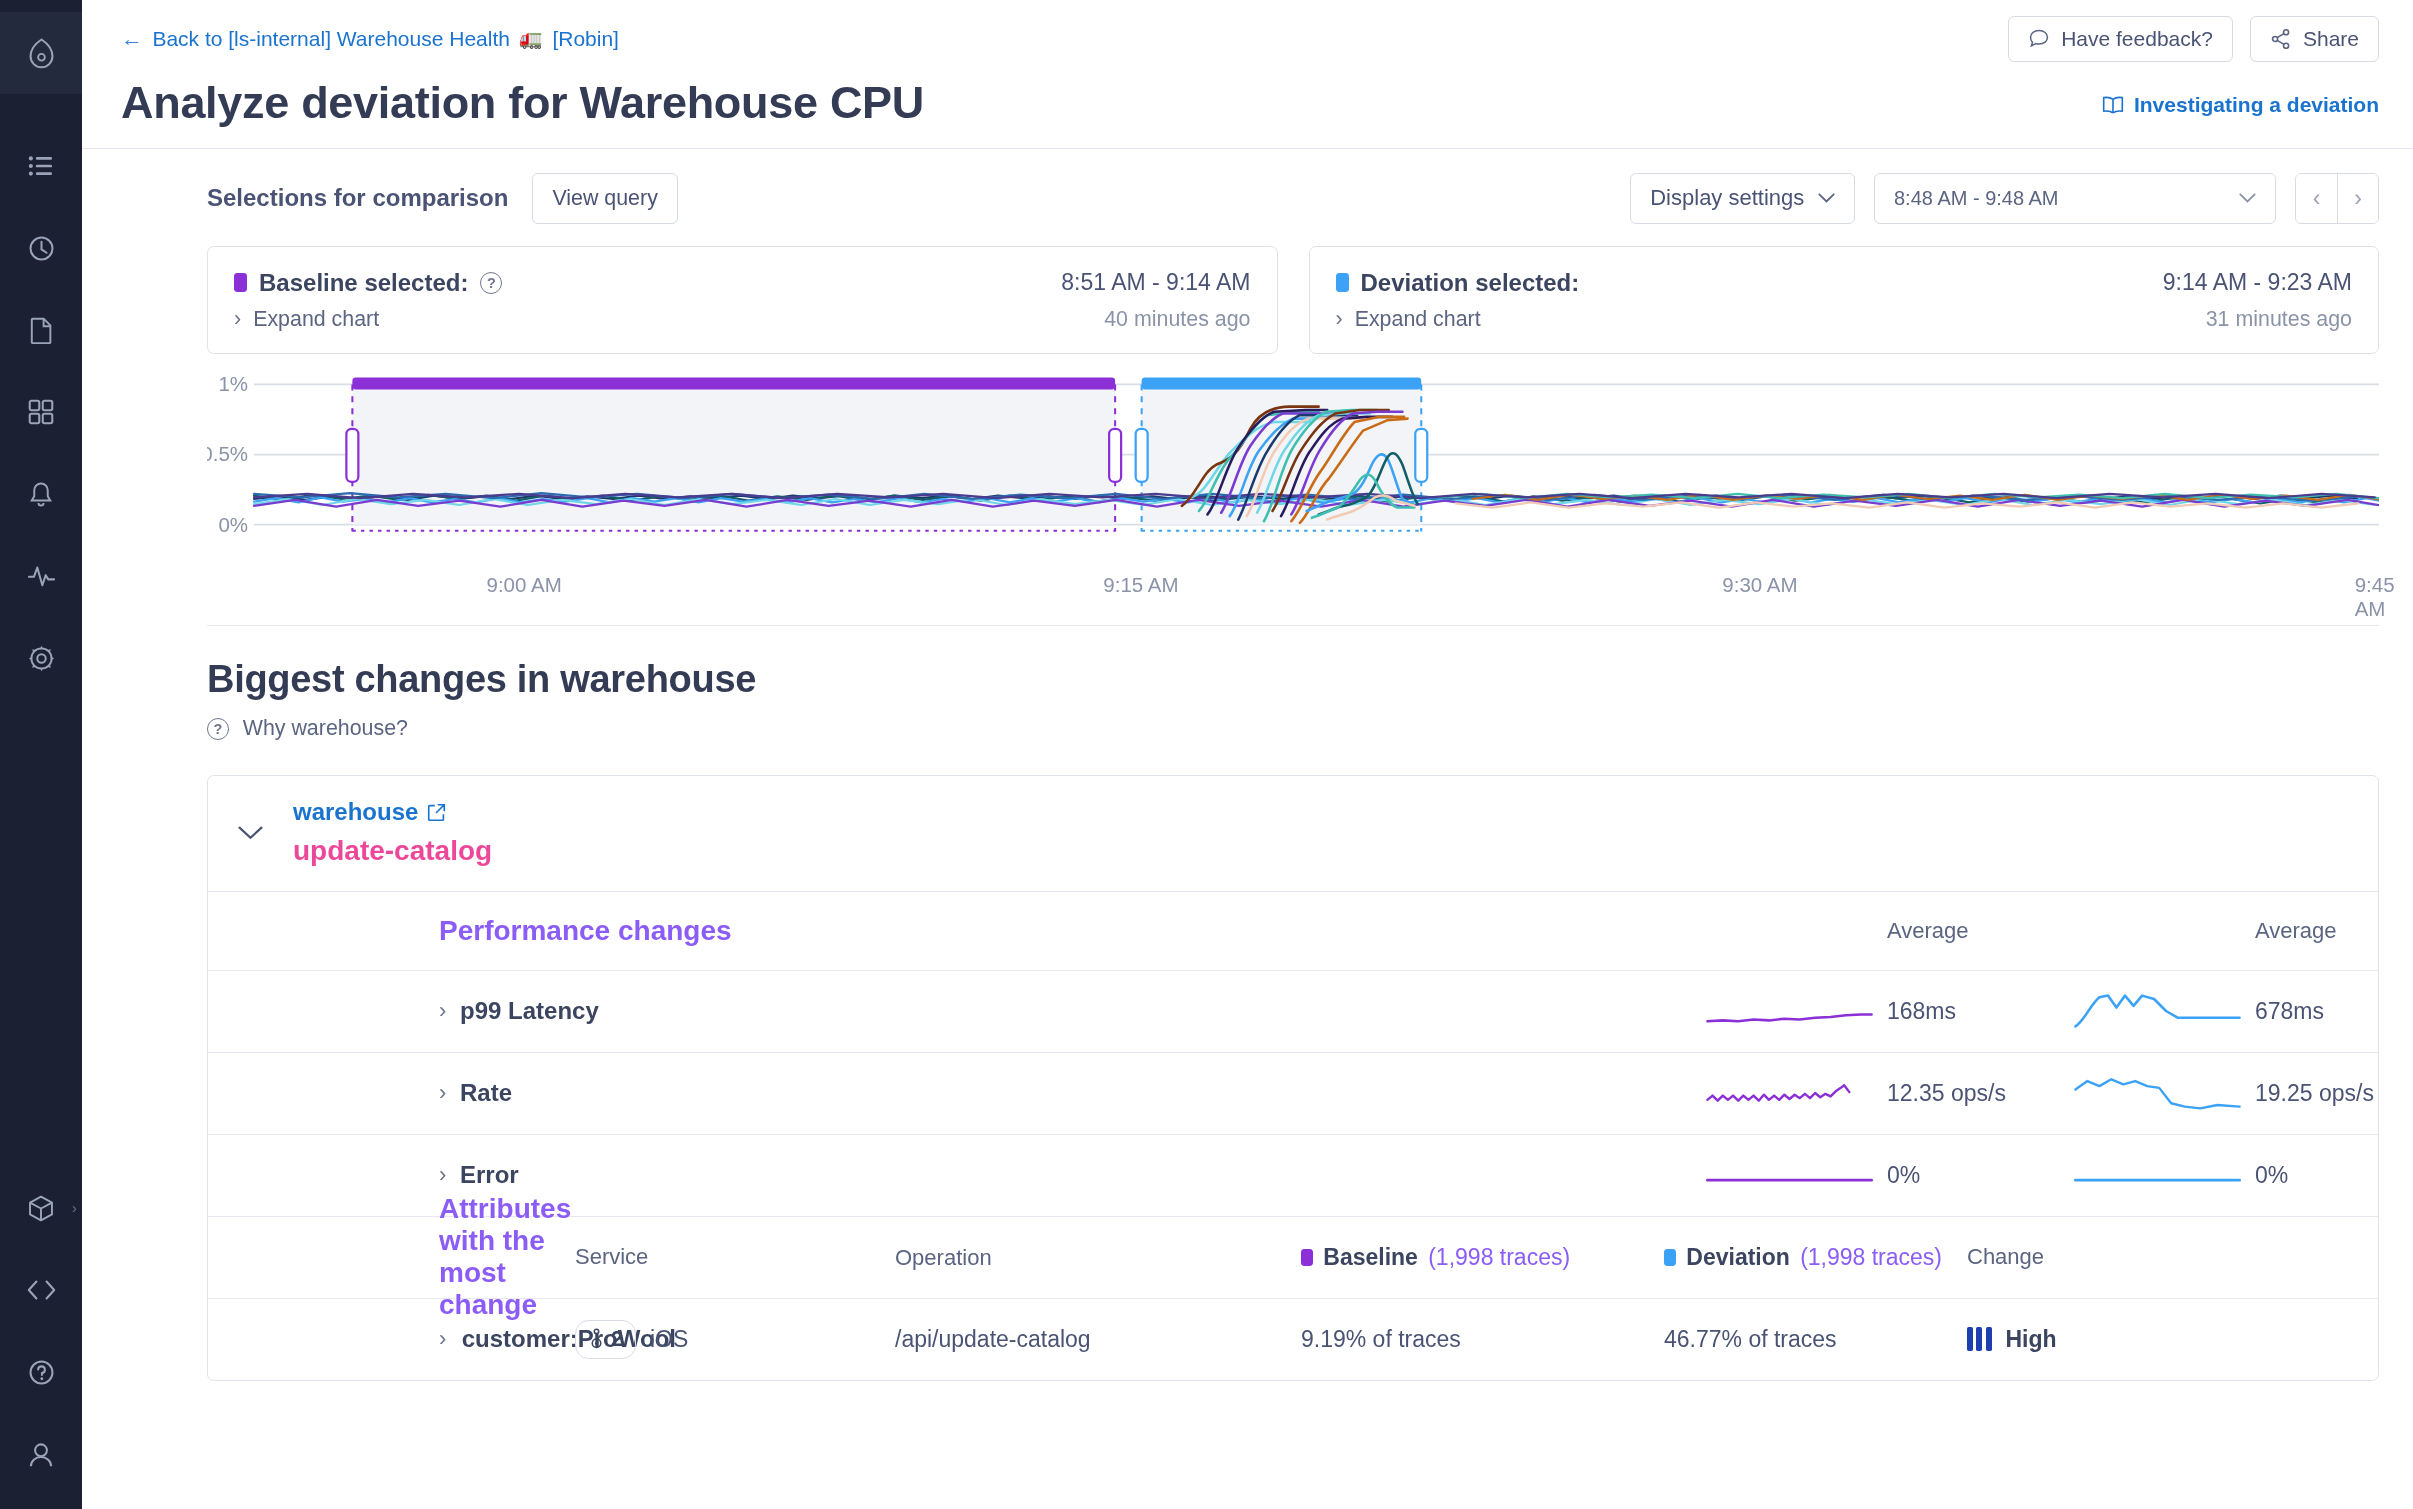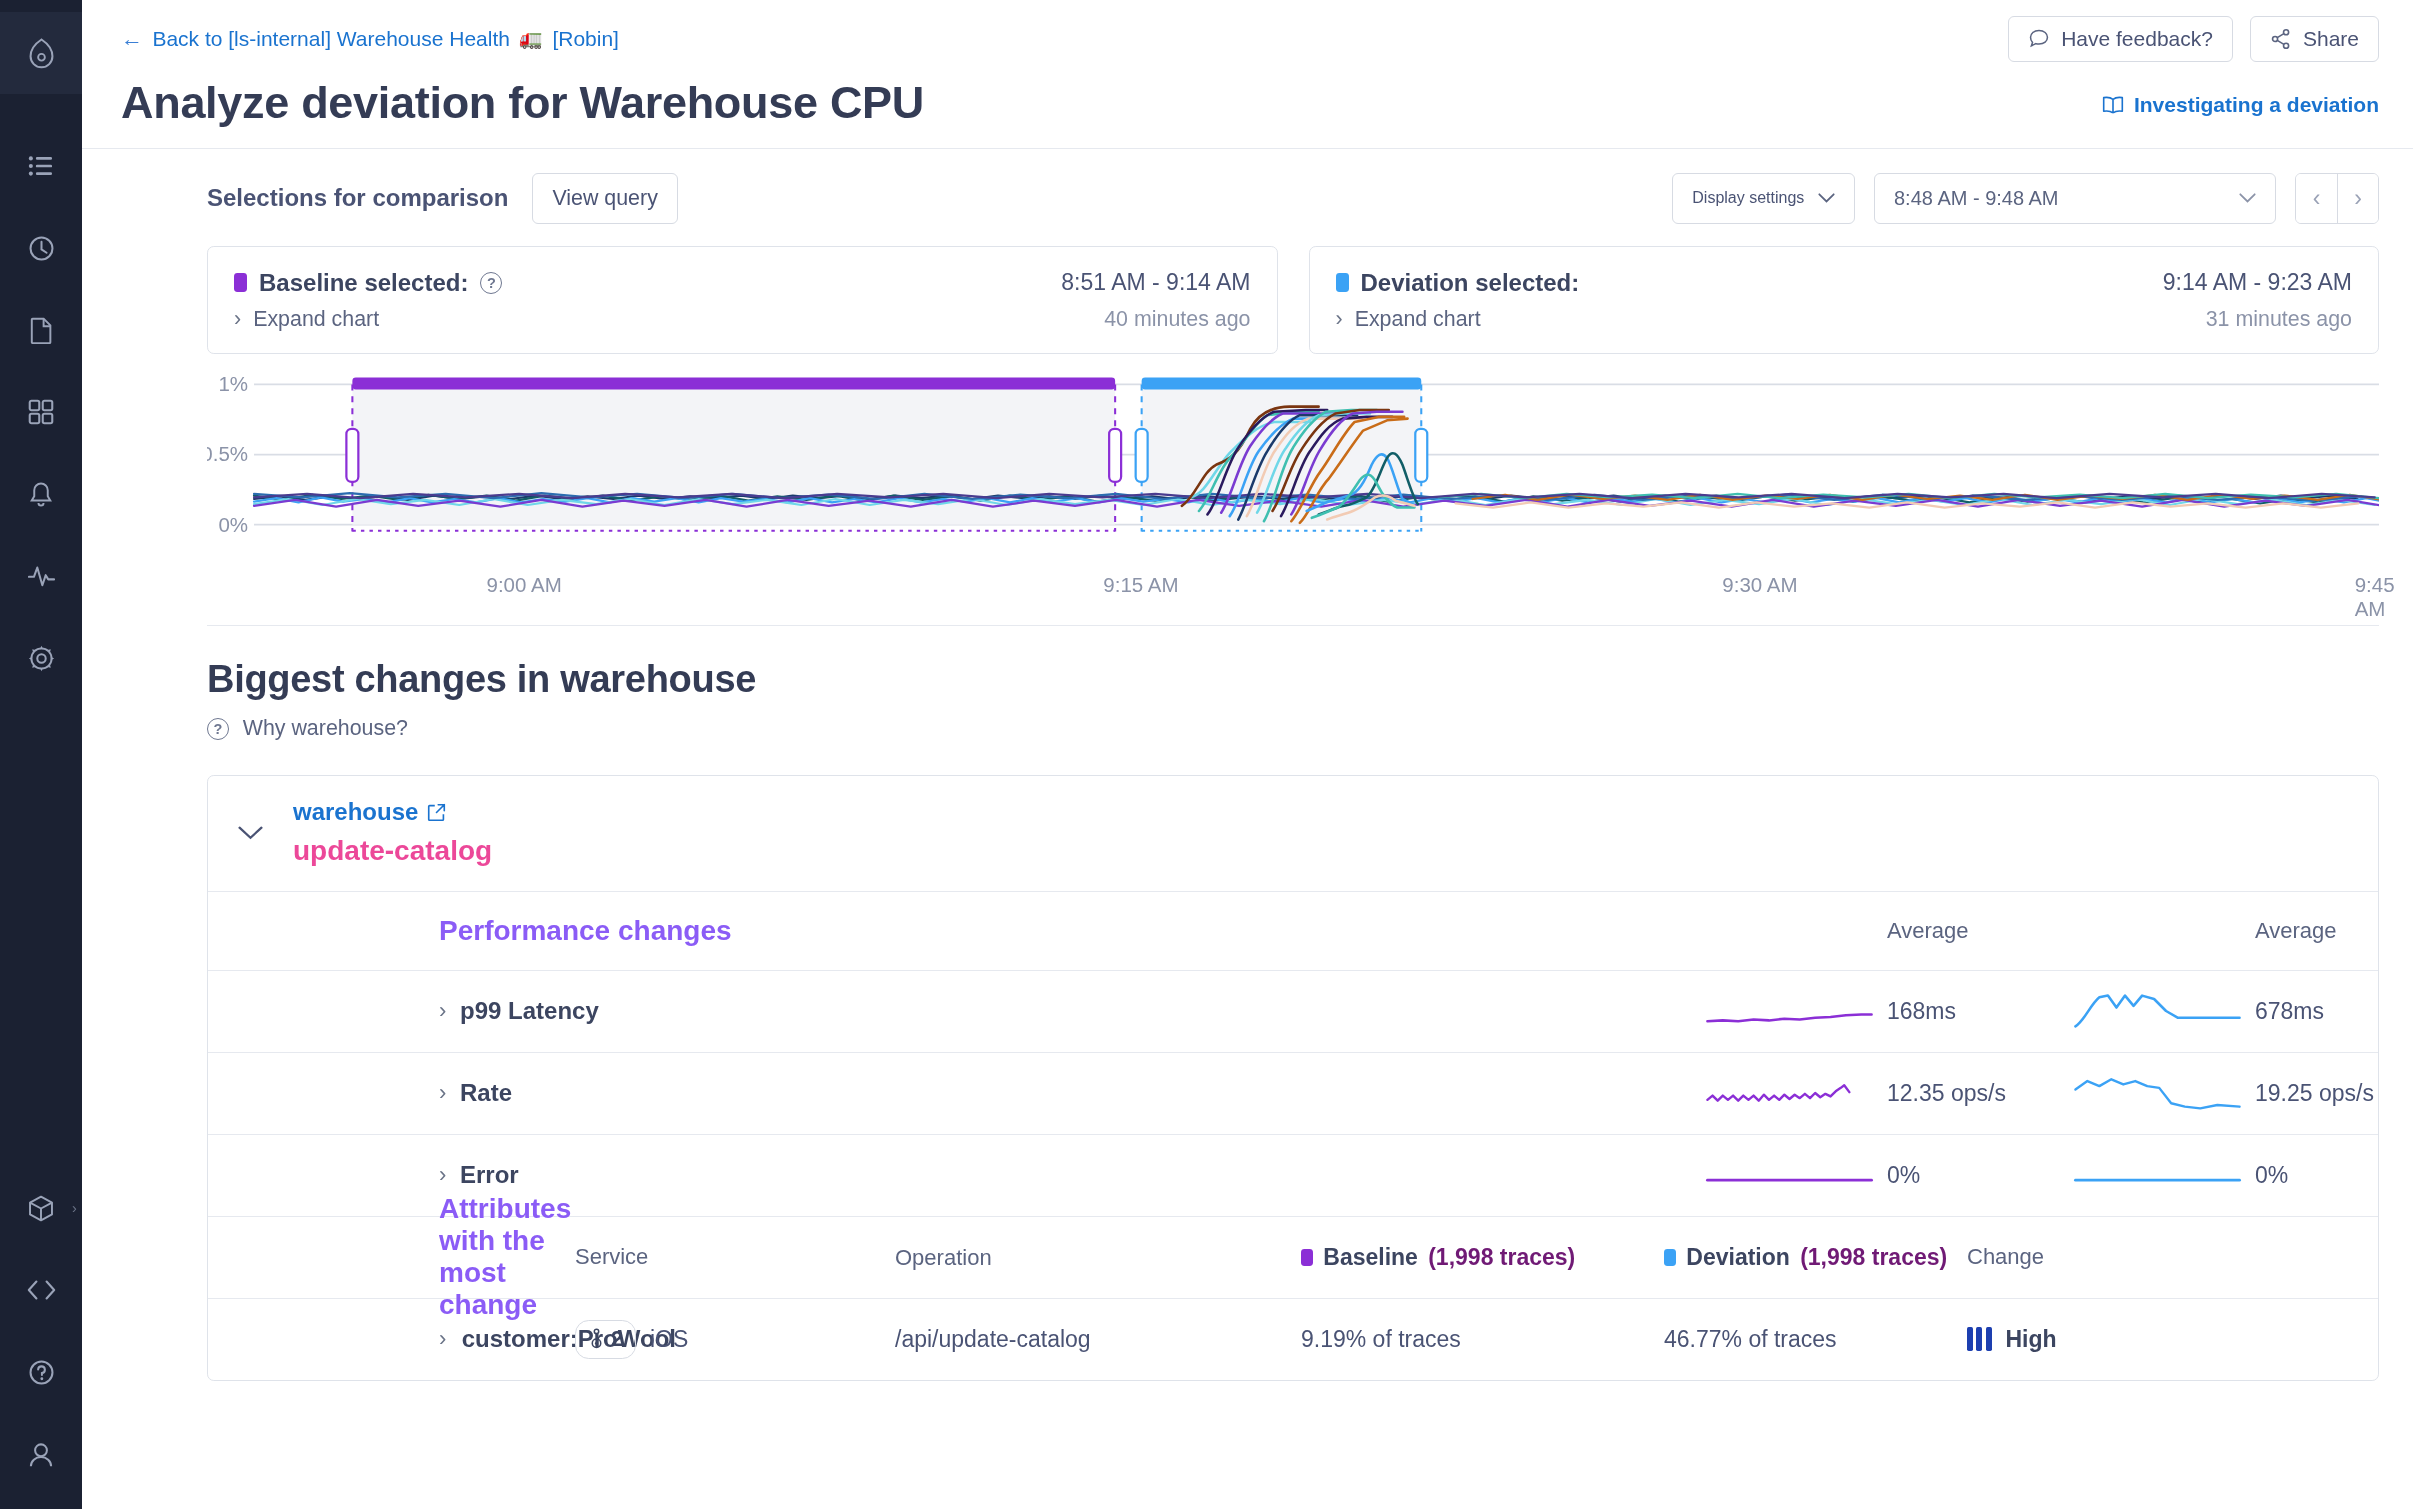--- a/index.html
+++ b/index.html
@@ -76,21 +76,21 @@
   }
 
   
   .controls {
     display:flex; align-items:center; justify-content: space-between;
     padding: 24px 34px 0 125px;
   }
   .controls-left { display:flex; align-items:center; gap: 24px; }
   .sel-title { font-size: 24px; color:#4a5374; font-weight: bold; }
   .controls-right { display:flex; align-items:center; gap: 19px; }
-  .btn-display { height: 51px; gap: 13.7px; font-size: 16px; }
+  .btn-display { height: 51px; gap: 13.7px; font-size: 22px; }
   .btn-time {
     height: 51px; width: 402px; justify-content: space-between;
     font-size: 20px; color:#5b6480;
   }
   .nav-group { display:flex; border:1.4px solid #d7dbe3; border-radius:6px; overflow:hidden; height:51px; }
   .nav-btn {
     width: 41px; display:flex; align-items:center; justify-content:center;
     color:#9aa2b6; font-size: 23px; background:#fff; cursor:pointer;
   }
   .nav-btn + .nav-btn { border-left: 1.4px solid #d7dbe3; }
@@ -161,21 +161,21 @@
   
   .a-name { width: 367px; flex:0 0 367px; padding-left: 231px; }
   .a-name-inner { display:flex; align-items:center; gap:15.4px; font-size:24px; color:#3c4560; font-weight:bold; }
   .a-svc { width: 320px; flex:0 0 320px; display:flex; align-items:center; gap:13.7px; }
   .a-op  { width: 406px; flex:0 0 406px; font-size:23px; color:#4a5374; }
   .a-base { width: 363px; flex:0 0 363px; font-size:23px; color:#4a5374;}
   .a-dev  { width: 303px; flex:0 0 303px; font-size:23px; color:#4a5374;}
   .a-chg  { flex:1 1 auto; display:flex; align-items:center; gap:13.7px;}
   .legend-item { display:flex; align-items:center; gap: 10.3px; font-size:23px; color:#3c4560; }
   .legend-item b { font-weight:bold; }
-  .legend-item span.cnt { color:#701a75; font-weight: bold; }
+  .legend-item span.cnt { color:#8b5cf6; font-weight: normal; }
   .pill {
     border:1.5px solid #d7dbe3; border-radius: 13.7px; height: 39px; padding: 0 12px;
     display:flex; align-items:center; gap:6px; font-size:22px; font-weight:bold; color:#3c4560;
   }
   .svc-os { font-size:23px; color:#4a5374; }
 </style>
 </head>
 <body>
 
 <div class="app">

